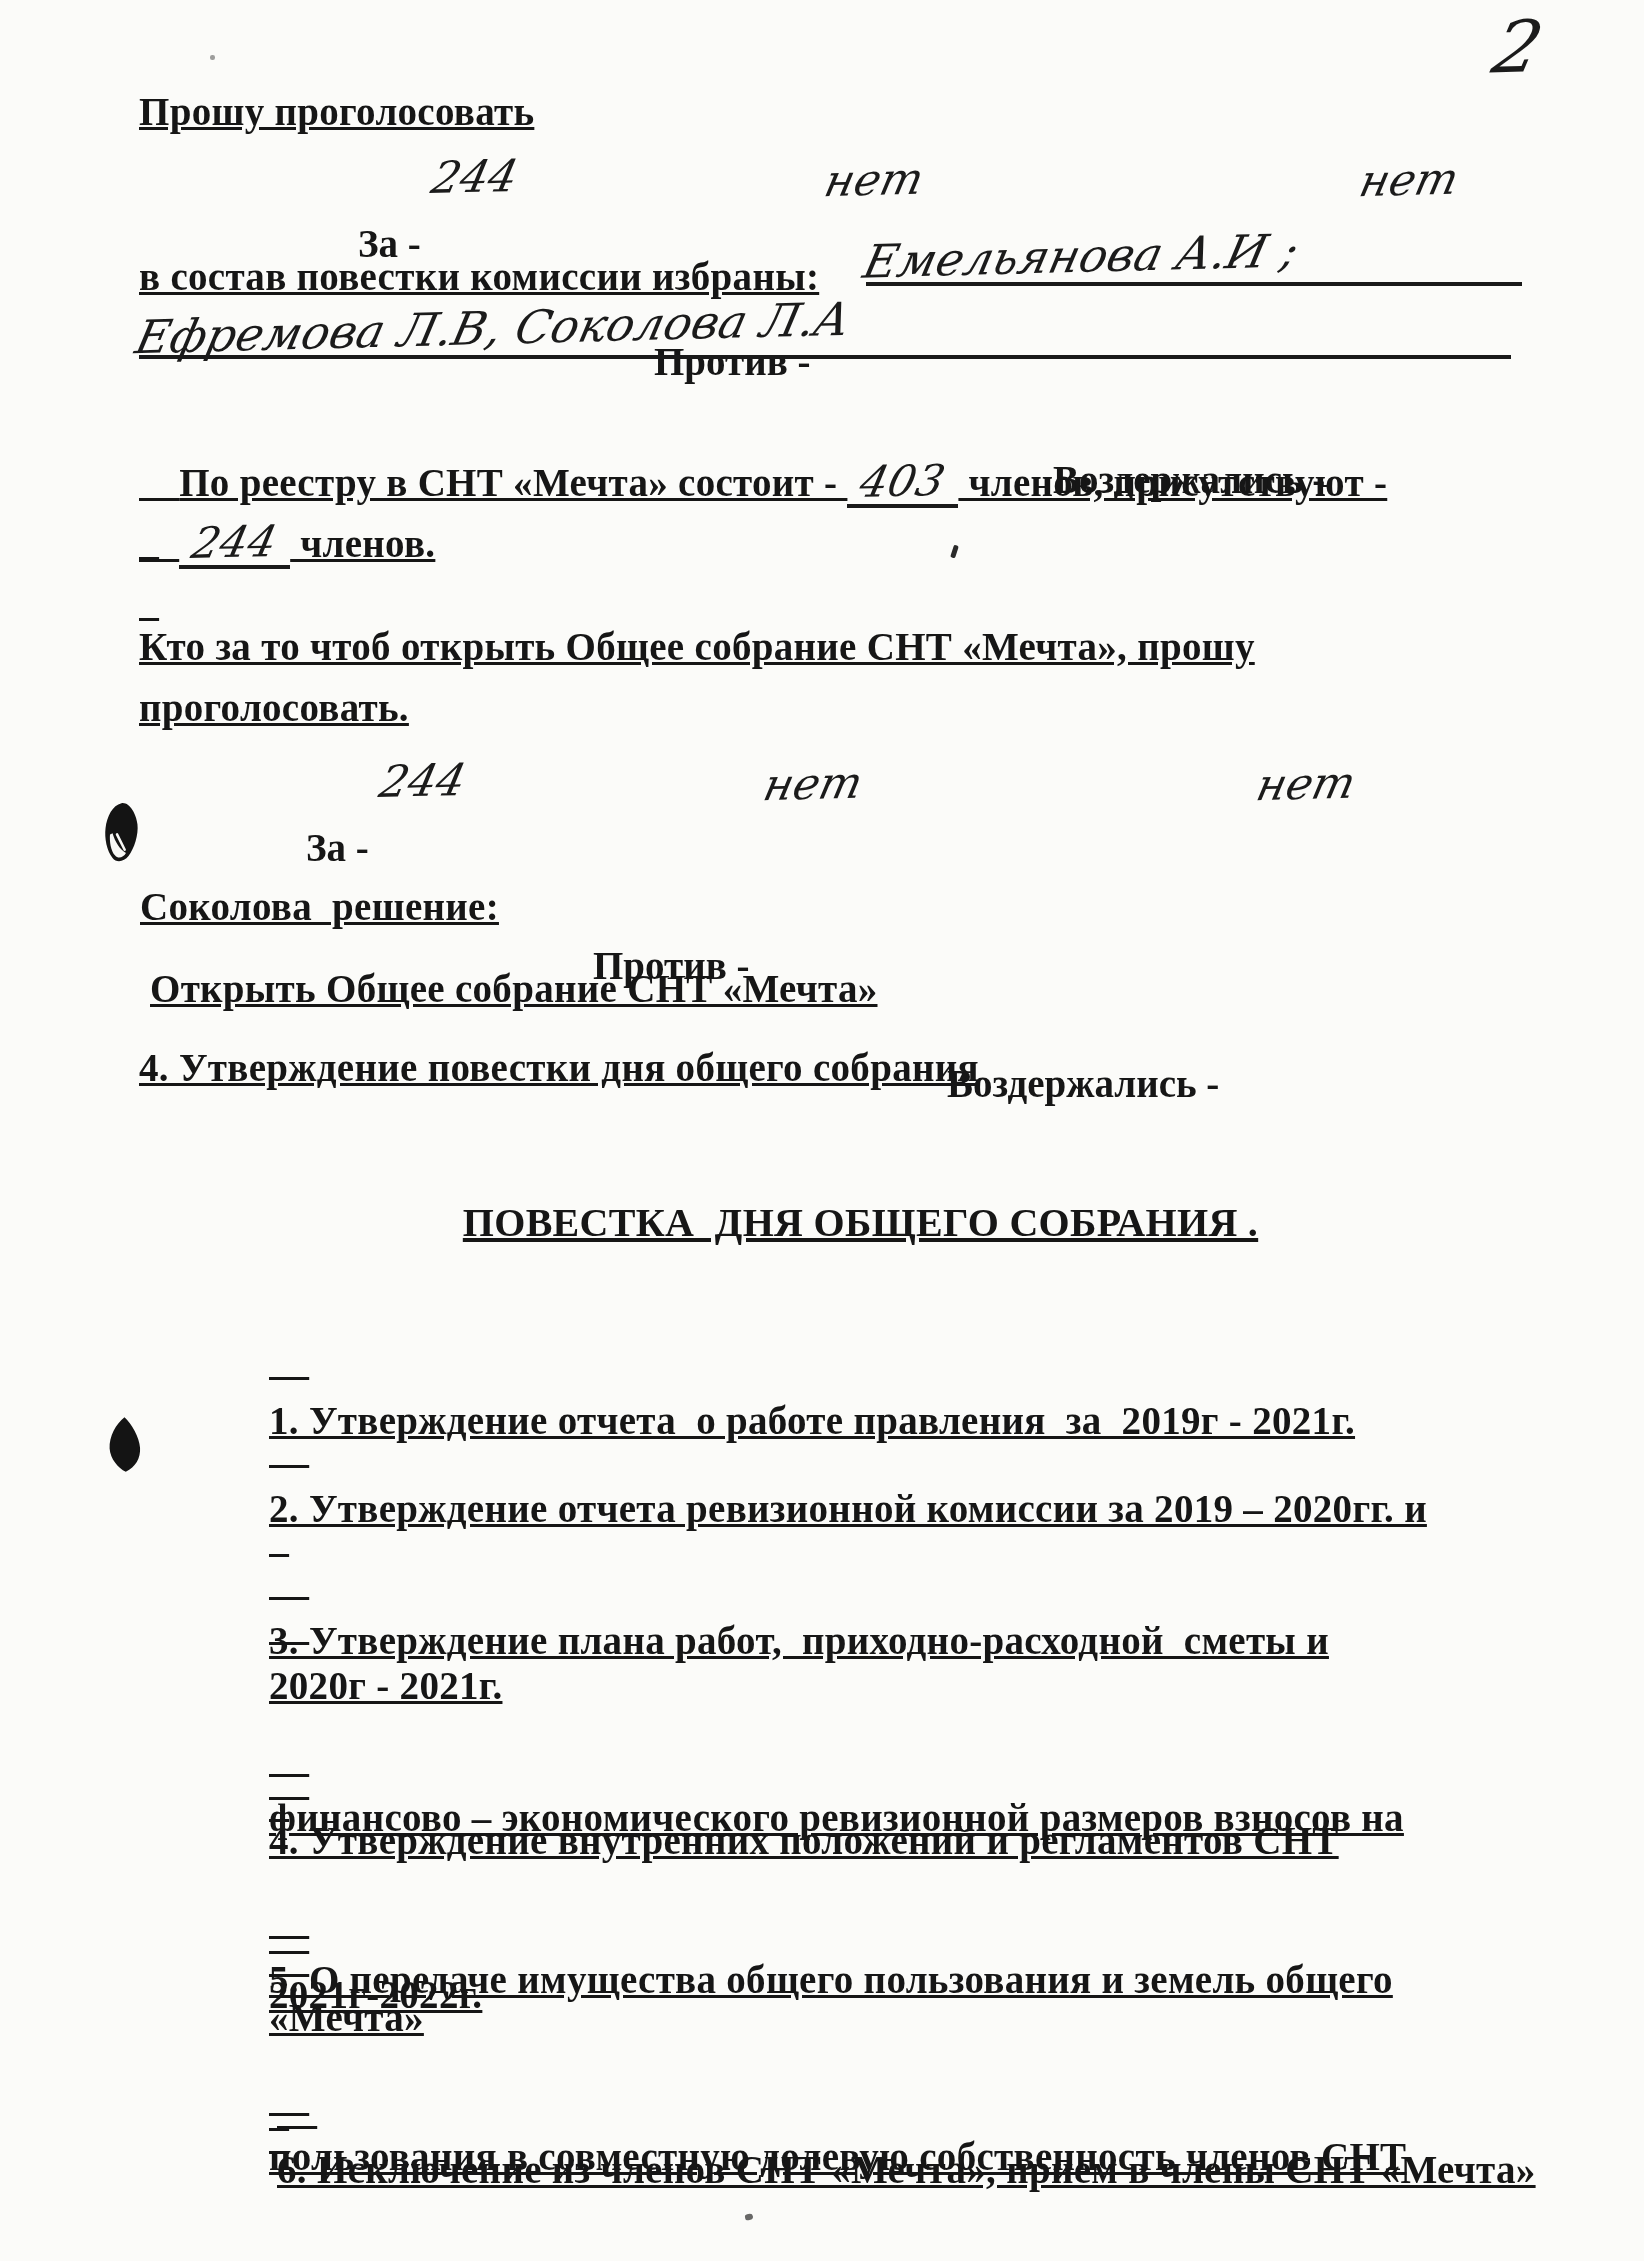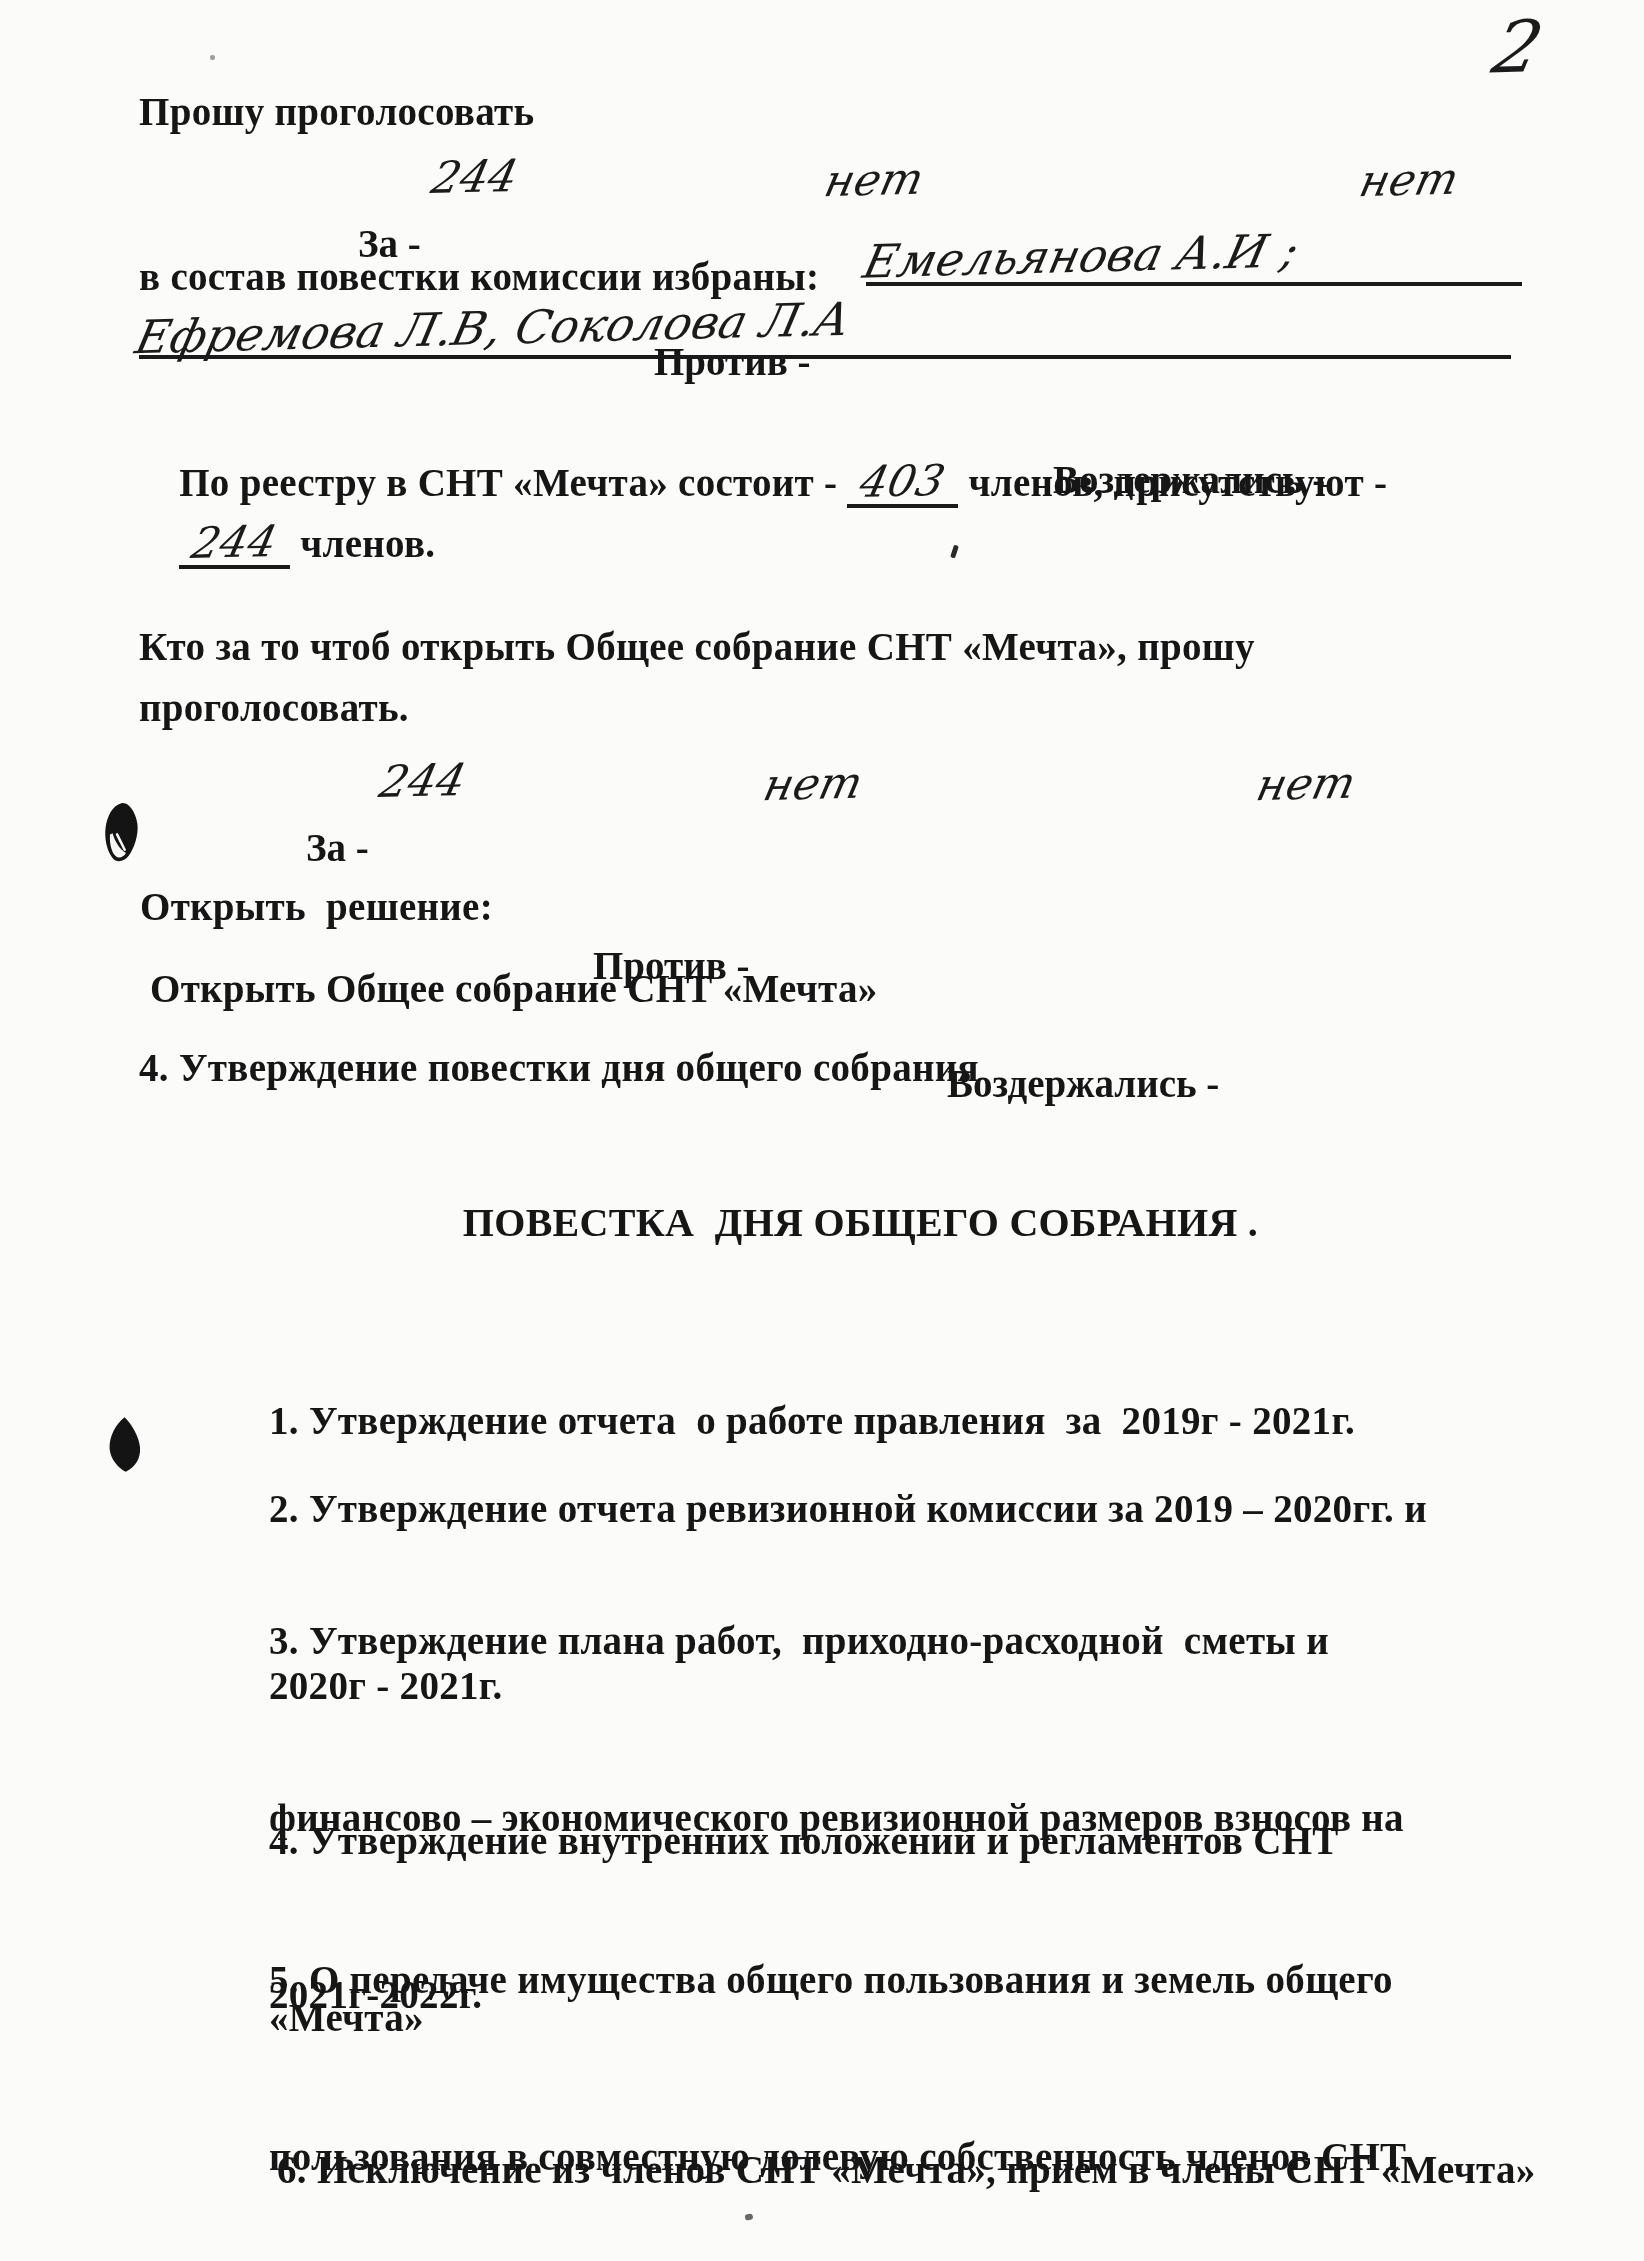--- a/index.html
+++ b/index.html
@@ -12,20 +12,21 @@
     color:#161616;
     overflow:hidden;
   }
   .t {
     position:absolute;
     font-weight:700;
     font-size:39px;
     line-height:59px;
     letter-spacing:0.3px;
     white-space:pre;
+    text-decoration:underline;
   }
   .hand {
     font-family:"DejaVu Serif","Liberation Serif",serif;
     font-style:italic;
     font-weight:500;
     display:inline-block;
     transform:skewX(-14deg) rotate(-1.5deg);
     white-space:pre;
     color:#1b1b1b;
   }
@@ -103,21 +104,21 @@
   </div>
 
   <div style="position:absolute; left:103px; top:801px; width:37px; height:63px;">
     <svg width="37" height="63" viewBox="0 0 58 98" aria-hidden="true">
       <path d="M29 3 C42 1 52 20 54 36 C56 52 49 74 40 86 C33 95 21 97 15 89 C6 78 2 58 4 42 C6 24 15 6 29 3 Z" fill="#141414"></path>
       <path d="M15 50 C19 64 27 76 36 81 C32 88 24 91 19 85 C12 78 10 62 11 52 Z" fill="#f7f7f5"></path>
       <path d="M22 52 L34 76" stroke="#f7f7f5" stroke-width="4" stroke-linecap="round"></path>
     </svg>
   </div>
 
-  <div class="t" style="left:140px; top:877px;">Открыть  решение:</div>
+  <div class="t" style="left:140px; top:877px;">Соколова  решение:</div>
   <div class="t" style="left:150px; top:959px;">Открыть Общее собрание СНТ «Мечта»</div>
   <div class="t" style="left:139px; top:1038px;">4. Утверждение повестки дня общего собрания</div>
 
   <div class="t" style="left:0; top:1193px; width:1644px; text-align:center; padding-left:77px; box-sizing:border-box; font-size:40px;">ПОВЕСТКА  ДНЯ ОБЩЕГО СОБРАНИЯ .</div>
 
   <div class="t" style="left:269px; top:1273px;">
     <div>1. Утверждение отчета  о работе правления  за  2019г - 2021г.</div>
   </div>
 
   <div class="t" style="left:269px; top:1361px;">

